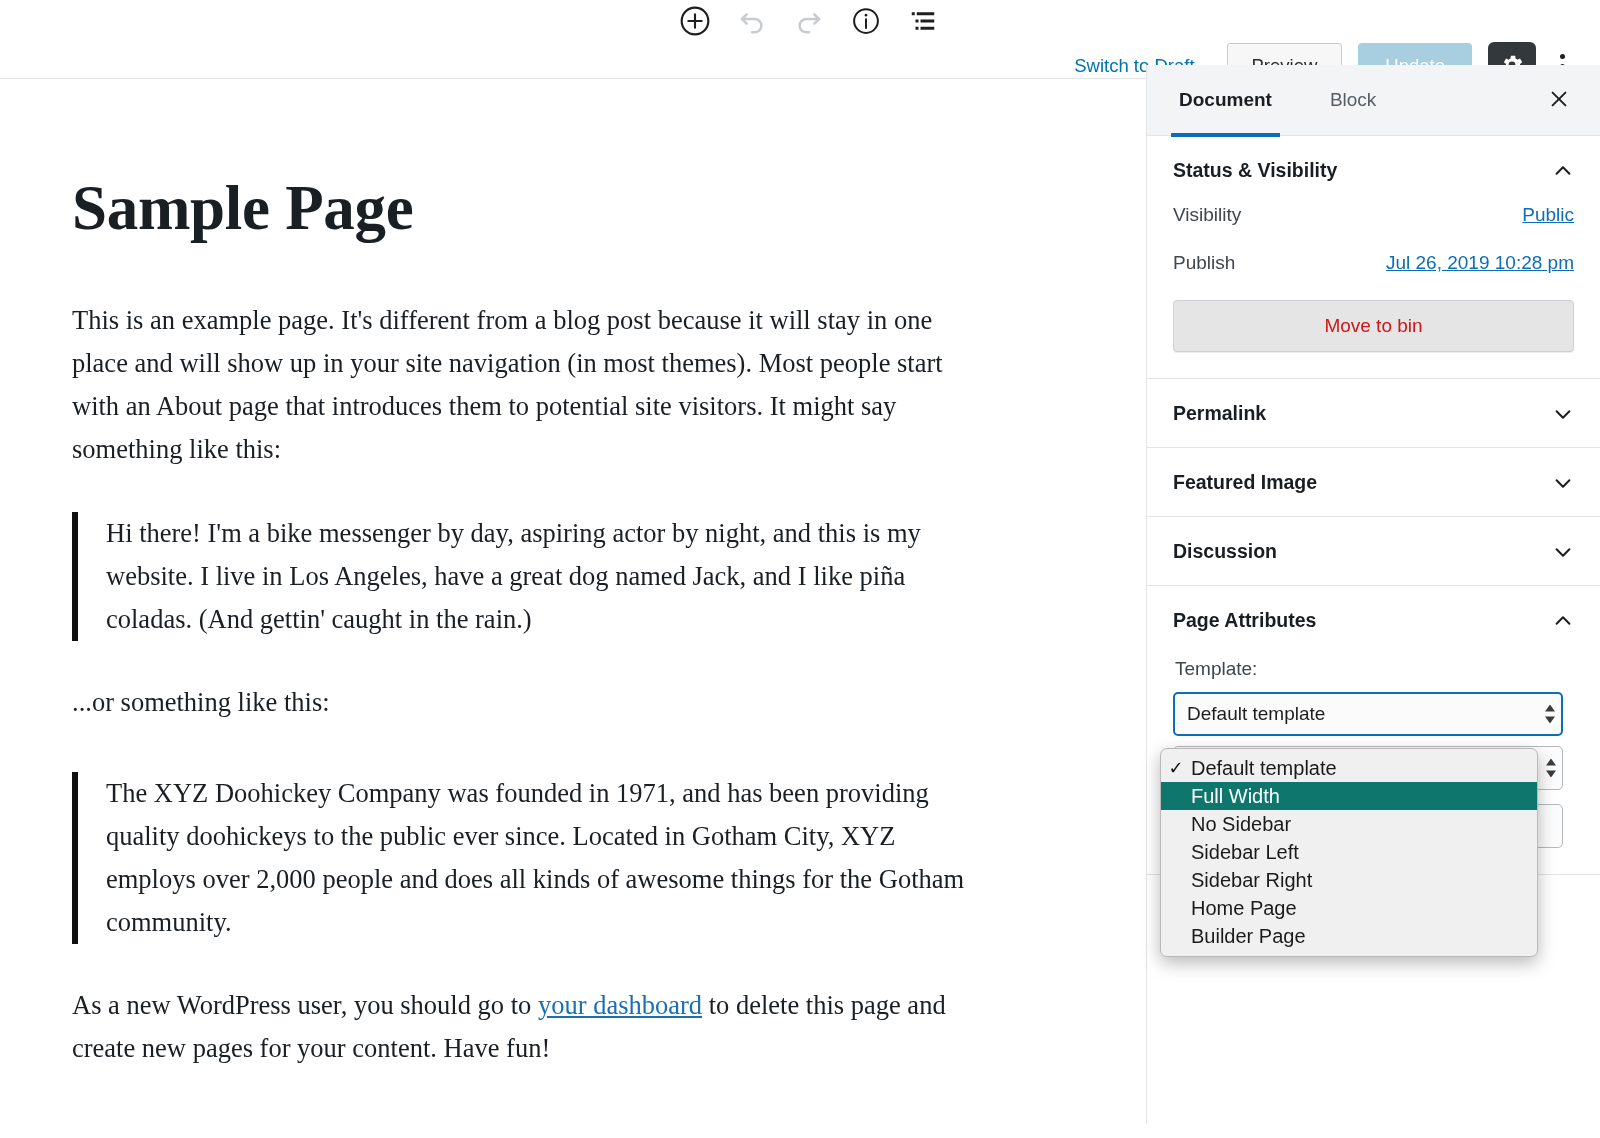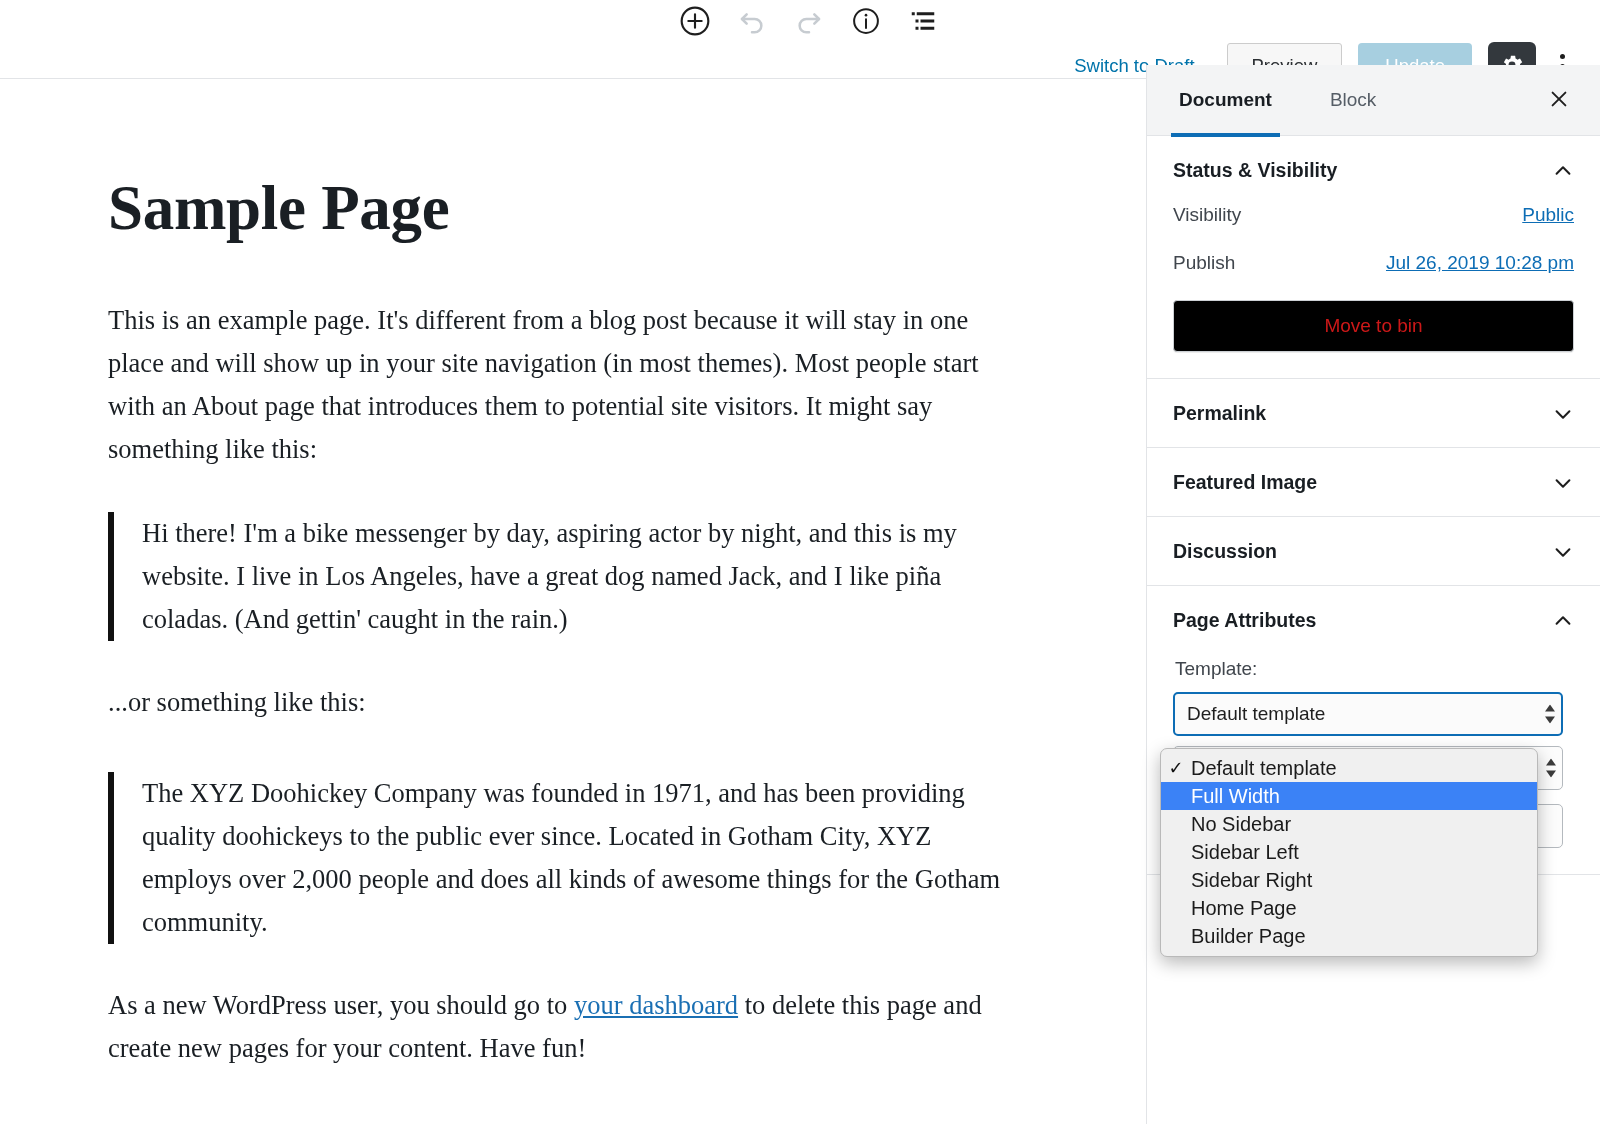--- a/index.html
+++ b/index.html
@@ -56,21 +56,21 @@
     display: flex; align-items: center; justify-content: center; margin-left: 6px;
   }
   .dot { width: 5px; height: 5px; border-radius: 50%; background: #1e1e1e; display: block; }
   .dots { display: flex; flex-direction: column; gap: 5px; align-items: center; }
 
   
   .canvas {
     position: absolute; top: 79px; left: 0; width: 1146px; height: 1059px;
     background: #ffffff; overflow: hidden;
   }
-  .post-wrap { padding: 96px 0 0 108px; width: 1013px; }
+  .post-wrap { padding: 96px 0 0 72px; width: 1013px; }
   .post-title {
     font-family: "Liberation Serif", serif;
     font-size: 63px; font-weight: 700; color: #1a1f24;
     letter-spacing: -0.3px; line-height: 1.06;
     margin-bottom: 57px;
   }
   .post-p {
     font-family: "Liberation Serif", serif;
     font-size: 26.5px; color: #1a1f24; line-height: 1.62;
     margin-bottom: 42px; max-width: 885px;
@@ -124,21 +124,21 @@
     display: flex; align-items: center; justify-content: space-between;
     margin-bottom: 26px;
   }
   .row-label { font-size: 19px; color: #40464d; }
   .row-link {
     font-size: 19px; color: #0d6db5; text-decoration: underline;
     background: none; border: none; cursor: pointer; padding: 0;
     font-family: "Liberation Sans", sans-serif;
   }
   .bin-btn {
-    width: 100%; background: #000000; border: 1px solid #ccd0d4; border-radius: 4px;
+    width: 100%; background: #e5e5e5; border: 1px solid #ccd0d4; border-radius: 4px;
     color: #cc1818; font-size: 19px; padding: 14px 0; cursor: pointer;
     font-family: "Liberation Sans", sans-serif;
     box-shadow: 0 1px 0 rgba(0,0,0,.07);
   }
 
   .field-label { font-size: 19px; color: #40464d; margin: 4px 0 12px 2px; }
 
   .select-box {
     position: relative; width: 390px; height: 44px;
     background: #fbfbfb; border: 2px solid #0d6db5; border-radius: 5px;
@@ -168,21 +168,21 @@
     box-shadow: 0 6px 18px rgba(0,0,0,.28);
     padding: 5px 0 6px 0; z-index: 50;
   }
   .dd-item {
     display: flex; align-items: center;
     height: 28px; padding: 0 10px 0 0;
     font-size: 20px; color: #1b1b1b; cursor: pointer;
     font-family: "Liberation Sans", sans-serif;
   }
   .dd-check { width: 30px; text-align: center; font-size: 18px; color: #111; flex: 0 0 30px; }
-  .dd-item.sel { background: #3b82f6; color: #ffffff; }
+  .dd-item.sel { background: #0f766e; color: #ffffff; }
   .dd-item.sel .dd-check { color: #ffffff; }
 </style>
 </head>
 <body>
 
 <div class="app">
 
   <div class="toolbar">
     <div class="tb-left">
 

